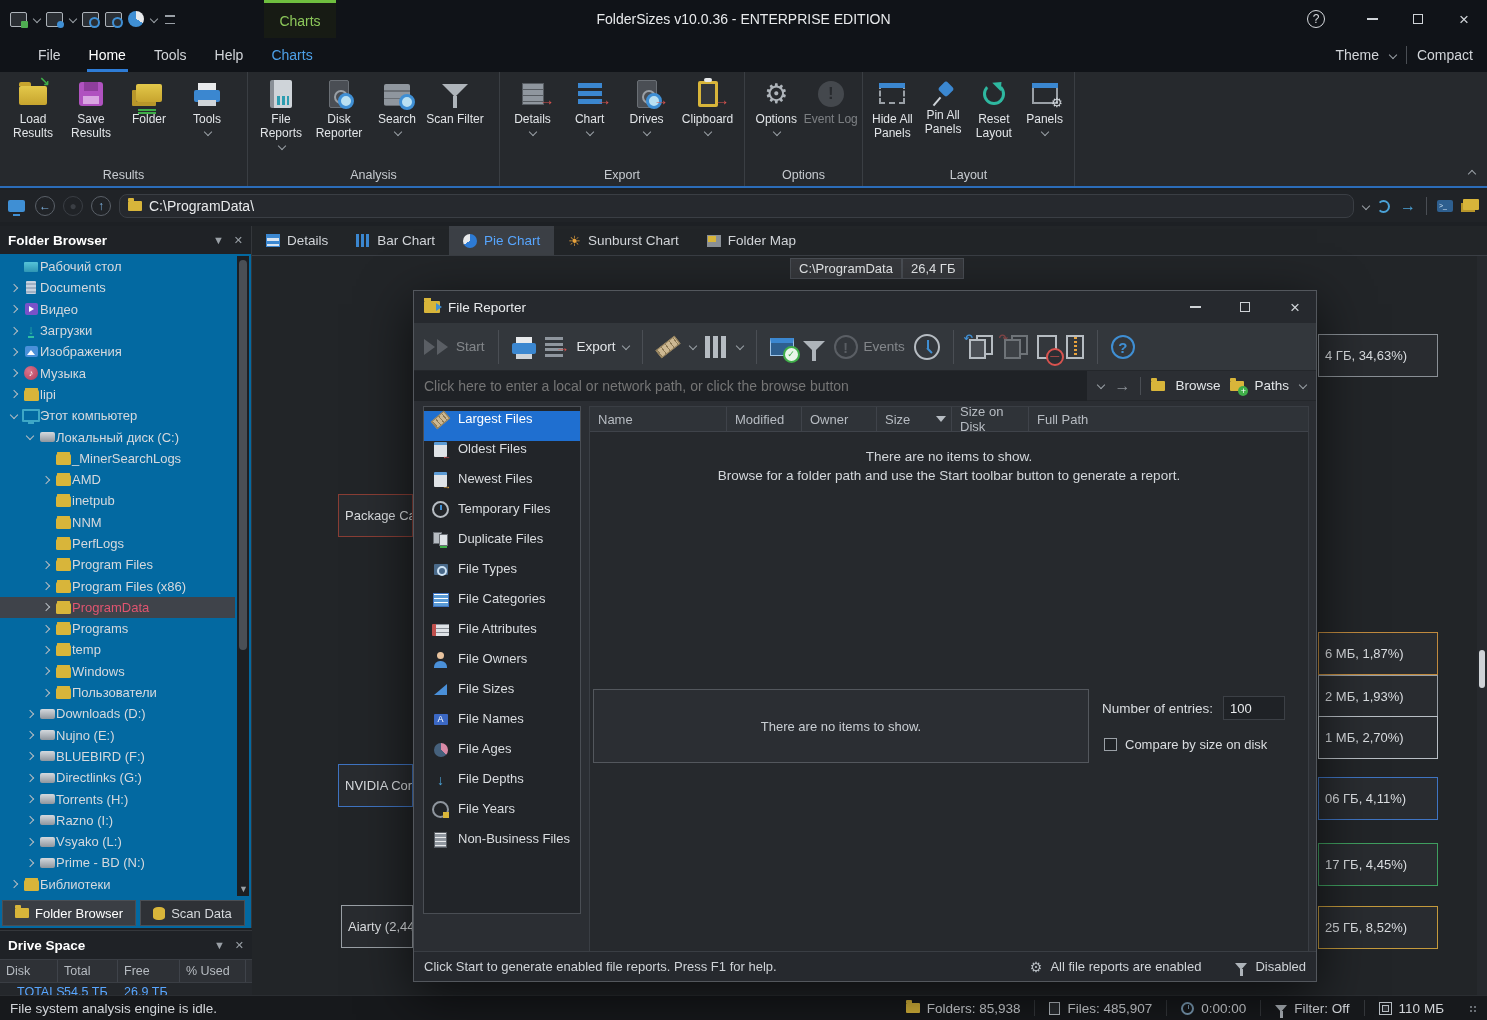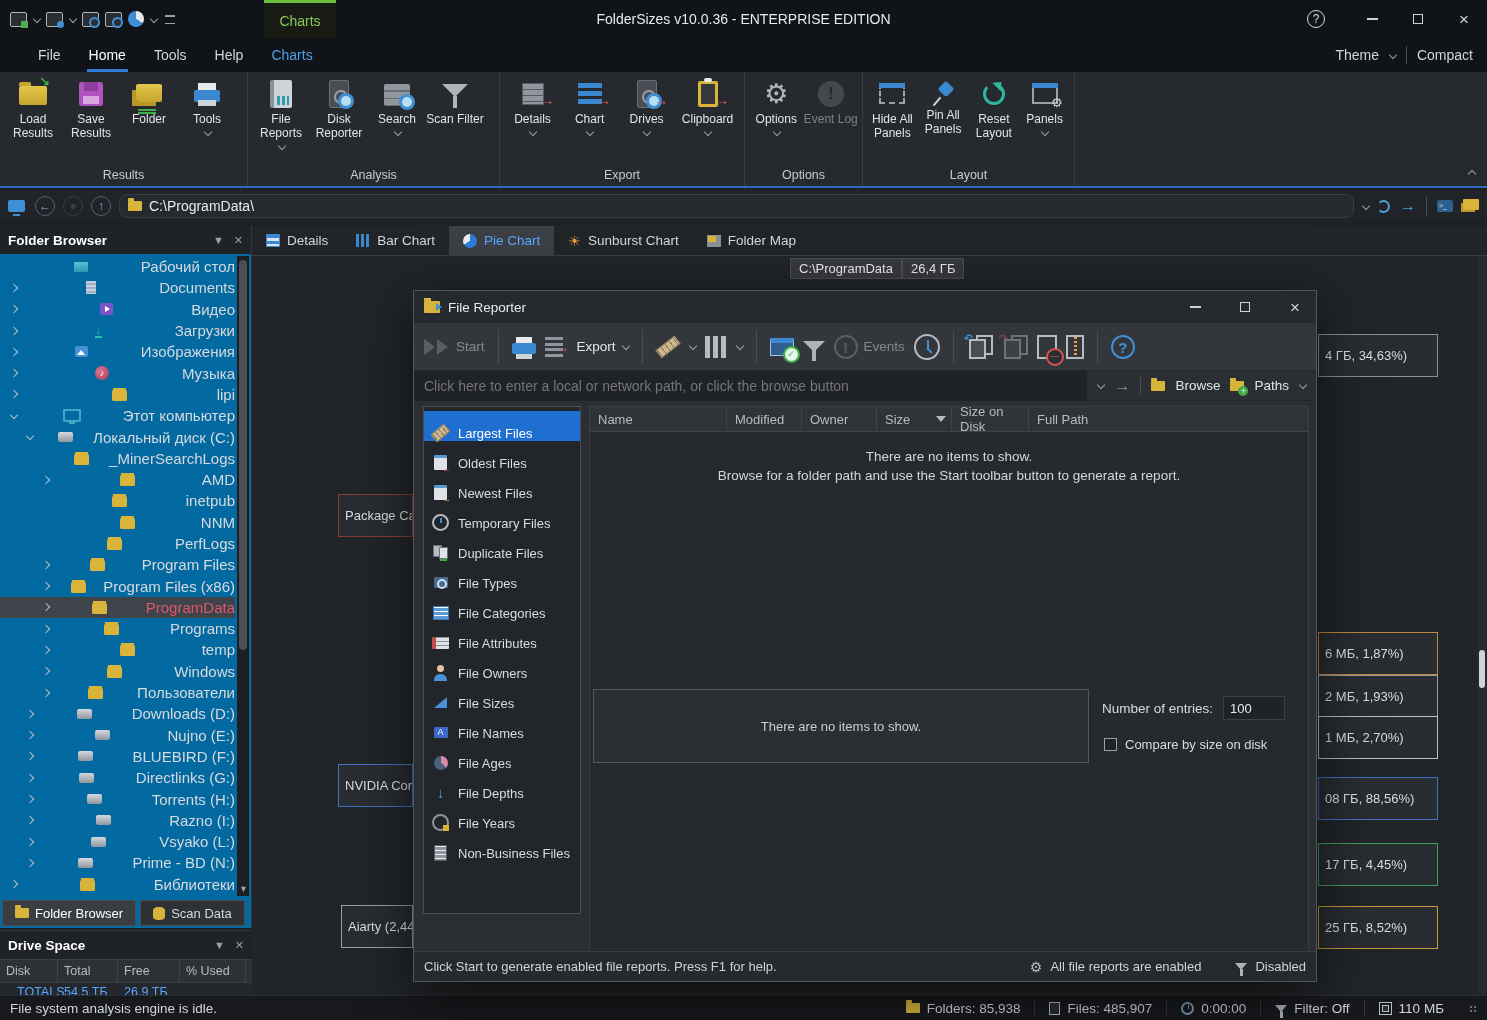--- a/index.html
+++ b/index.html
@@ -105,21 +105,21 @@
   .addr-act{display:flex;align-items:center;gap:10px;color:#4ba3d8;font-size:16px;}
   .consoleico{width:16px;height:12px;background:#2e5f8f;border-radius:2px;color:#cfe4f5;font-size:7px;line-height:12px;padding-left:2px;}
   .foldersico{width:16px;height:11px;background:#d8b53a;border-radius:1px;box-shadow:-3px 3px 0 -1px #b8962a;position:relative;top:-2px;}
 
   
   #leftpanel{position:absolute;left:0;top:226px;width:252px;height:702px;background:#0369a1;border-right:1px solid #34373b;}
   .panelhdr{height:28px;display:flex;align-items:center;padding:0 8px;color:#fff;font-weight:bold;font-size:13.5px;background:#1f2226;}
   .panelhdr .sp{flex:1;}
   .ph-btn{color:#9aa0a6;font-size:11px;margin-left:10px;}
   #tree{position:absolute;left:0;top:30px;right:16px;bottom:30px;overflow:hidden;}
-  .tree-item{height:21.3px;display:flex;align-items:center;font-size:15px;color:#d6d9dd;white-space:nowrap;justify-content:space-between;}
+  .tree-item{height:21.3px;display:flex;align-items:center;font-size:13px;color:#d6d9dd;white-space:nowrap;}
   .tree-item.lvl0{padding-left:6px;}
   .tree-item.lvl1{padding-left:22px;}
   .tree-item.lvl2{padding-left:38px;}
   .tree-item.sel{background:#3f434a;}
   .tree-item.sel .tlabel{color:#e05570;}
   .exp{width:16px;height:16px;position:relative;flex:none;}
   .exp-closed::before{content:"";position:absolute;left:5px;top:5px;width:5px;height:5px;border-right:1.5px solid #b6bcc2;border-bottom:1.5px solid #b6bcc2;transform:rotate(-45deg);}
   .exp-open::before{content:"";position:absolute;left:5px;top:4px;width:5px;height:5px;border-right:1.5px solid #b6bcc2;border-bottom:1.5px solid #b6bcc2;transform:rotate(45deg);}
   .tico{width:18px;height:16px;position:relative;flex:none;display:flex;align-items:center;justify-content:center;}
   .ico-desktop .tico::before{content:"";width:14px;height:10px;background:linear-gradient(#56c4d8,#2e96b4);border-radius:1px;}
@@ -203,21 +203,21 @@
   .t-zip::after{content:"";position:absolute;left:6px;top:0;width:3px;height:18px;background:repeating-linear-gradient(#e8a33d 0 2px,transparent 2px 4px);}
   .t-help{width:24px;height:24px;border:2px solid #3f8fd4;border-radius:50%;color:#3f8fd4;font-size:15px;font-weight:bold;text-align:center;line-height:22px;}
   #dlg-path{height:30px;display:flex;align-items:center;background:#2b2e33;border-bottom:1px solid #24272b;}
   #pathinput{flex:1;height:30px;background:#1f2226;border:none;outline:none;color:#b7bcc2;font-size:14px;padding:0 10px;}
   .path-right{display:flex;align-items:center;gap:10px;padding:0 10px;color:#e2e5e8;font-size:13.5px;}
   .goarrow{color:#8a8f95;font-size:16px;}
   .plus-folder{position:relative;}
   .plus-folder::after{content:"+";position:absolute;right:-4px;bottom:-5px;width:10px;height:10px;background:#3fae49;border-radius:50%;color:#fff;font-size:9px;line-height:10px;text-align:center;}
   #dlg-body{position:absolute;left:0;top:110px;right:0;bottom:30px;}
   #replist{position:absolute;left:9px;top:5px;width:158px;bottom:37px;background:#222529;border:1px solid #4a4e54;padding-top:4px;overflow:hidden;}
-  .rep-item{height:30px;display:flex;align-items:flex-end;gap:9px;padding:0 8px;font-size:13px;color:#dadde0;white-space:nowrap;}
+  .rep-item{height:30px;display:flex;align-items:flex-start;gap:9px;padding:0 8px;font-size:13px;color:#dadde0;white-space:nowrap;}
   .rep-item.sel{background:#1f6fd0;color:#fff;}
   .qi{width:17px;height:17px;flex:none;position:relative;display:flex;align-items:center;justify-content:center;}
   .q-ruler::before{content:"";width:15px;height:8px;background:#cdb892 repeating-linear-gradient(90deg,#8d7a55 0 1px,transparent 1px 4px);border:1px solid #8d7a55;transform:rotate(-40deg);}
   .q-cal::before{content:"";width:13px;height:12px;background:#dfe3e7;border-top:3px solid #5b9bd5;border-radius:1px;}
   .q-calold::after{content:"←";position:absolute;right:-2px;bottom:-3px;color:#d9534f;font-size:9px;font-weight:bold;}
   .q-calnew::after{content:"→";position:absolute;right:-2px;bottom:-3px;color:#e8a33d;font-size:9px;font-weight:bold;}
   .q-clock::before{content:"";width:13px;height:13px;border:2px solid #b6bcc2;border-radius:50%;}
   .q-clock::after{content:"";position:absolute;left:8px;top:4px;width:1.5px;height:5px;background:#3f8fd4;}
   .q-dup::before{content:"";position:absolute;left:1px;top:1px;width:7px;height:10px;background:#b6bcc2;border:1px solid #6a6f75;}
   .q-dup::after{content:"";position:absolute;left:7px;top:3px;width:7px;height:10px;background:#dfe3e7;border:1px solid #6a6f75;box-shadow:0 3px 0 -1px #3fae49;}
@@ -694,21 +694,21 @@
       <span class="chbox">C:\ProgramData</span>
       <span class="chbox">26,4 ГБ</span>
     </div>
     <div class="pielabel" style="left:86px;top:268px;width:75px;border-color:#8a3e35">Package Ca</div>
     <div class="pielabel" style="left:86px;top:538px;width:75px;border-color:#3f74c2">NVIDIA Cor</div>
     <div class="pielabel" style="left:89px;top:679px;width:72px;border-color:#9aa0a6">Aiarty (2,44</div>
     <div class="pielabel" style="left:1066px;top:108px;width:120px;border-color:#8a9096">4 ГБ, 34,63%)</div>
     <div class="pielabel" style="left:1066px;top:406px;width:120px;border-color:#c08a3e">6 МБ, 1,87%)</div>
     <div class="pielabel" style="left:1066px;top:449px;width:120px;border-color:#9aa0a6">2 МБ, 1,93%)</div>
     <div class="pielabel" style="left:1066px;top:490px;width:120px;border-color:#b9bfc5">1 МБ, 2,70%)</div>
-    <div class="pielabel" style="left:1066px;top:551px;width:120px;border-color:#3f74c2">08 ГБ, 88,56%)</div>
+    <div class="pielabel" style="left:1066px;top:551px;width:120px;border-color:#3f74c2">06 ГБ, 4,11%)</div>
     <div class="pielabel" style="left:1066px;top:617px;width:120px;border-color:#3f9e5f">17 ГБ, 4,45%)</div>
     <div class="pielabel" style="left:1066px;top:680px;width:120px;border-color:#c49a3c">25 ГБ, 8,52%)</div>
     <div id="mainscroll">
         <div class="thumb"></div>
       </div>
   </div>
 
   <div id="dialog">
     <div id="dlg-title">
       <span class="dlg-ico"></span>

